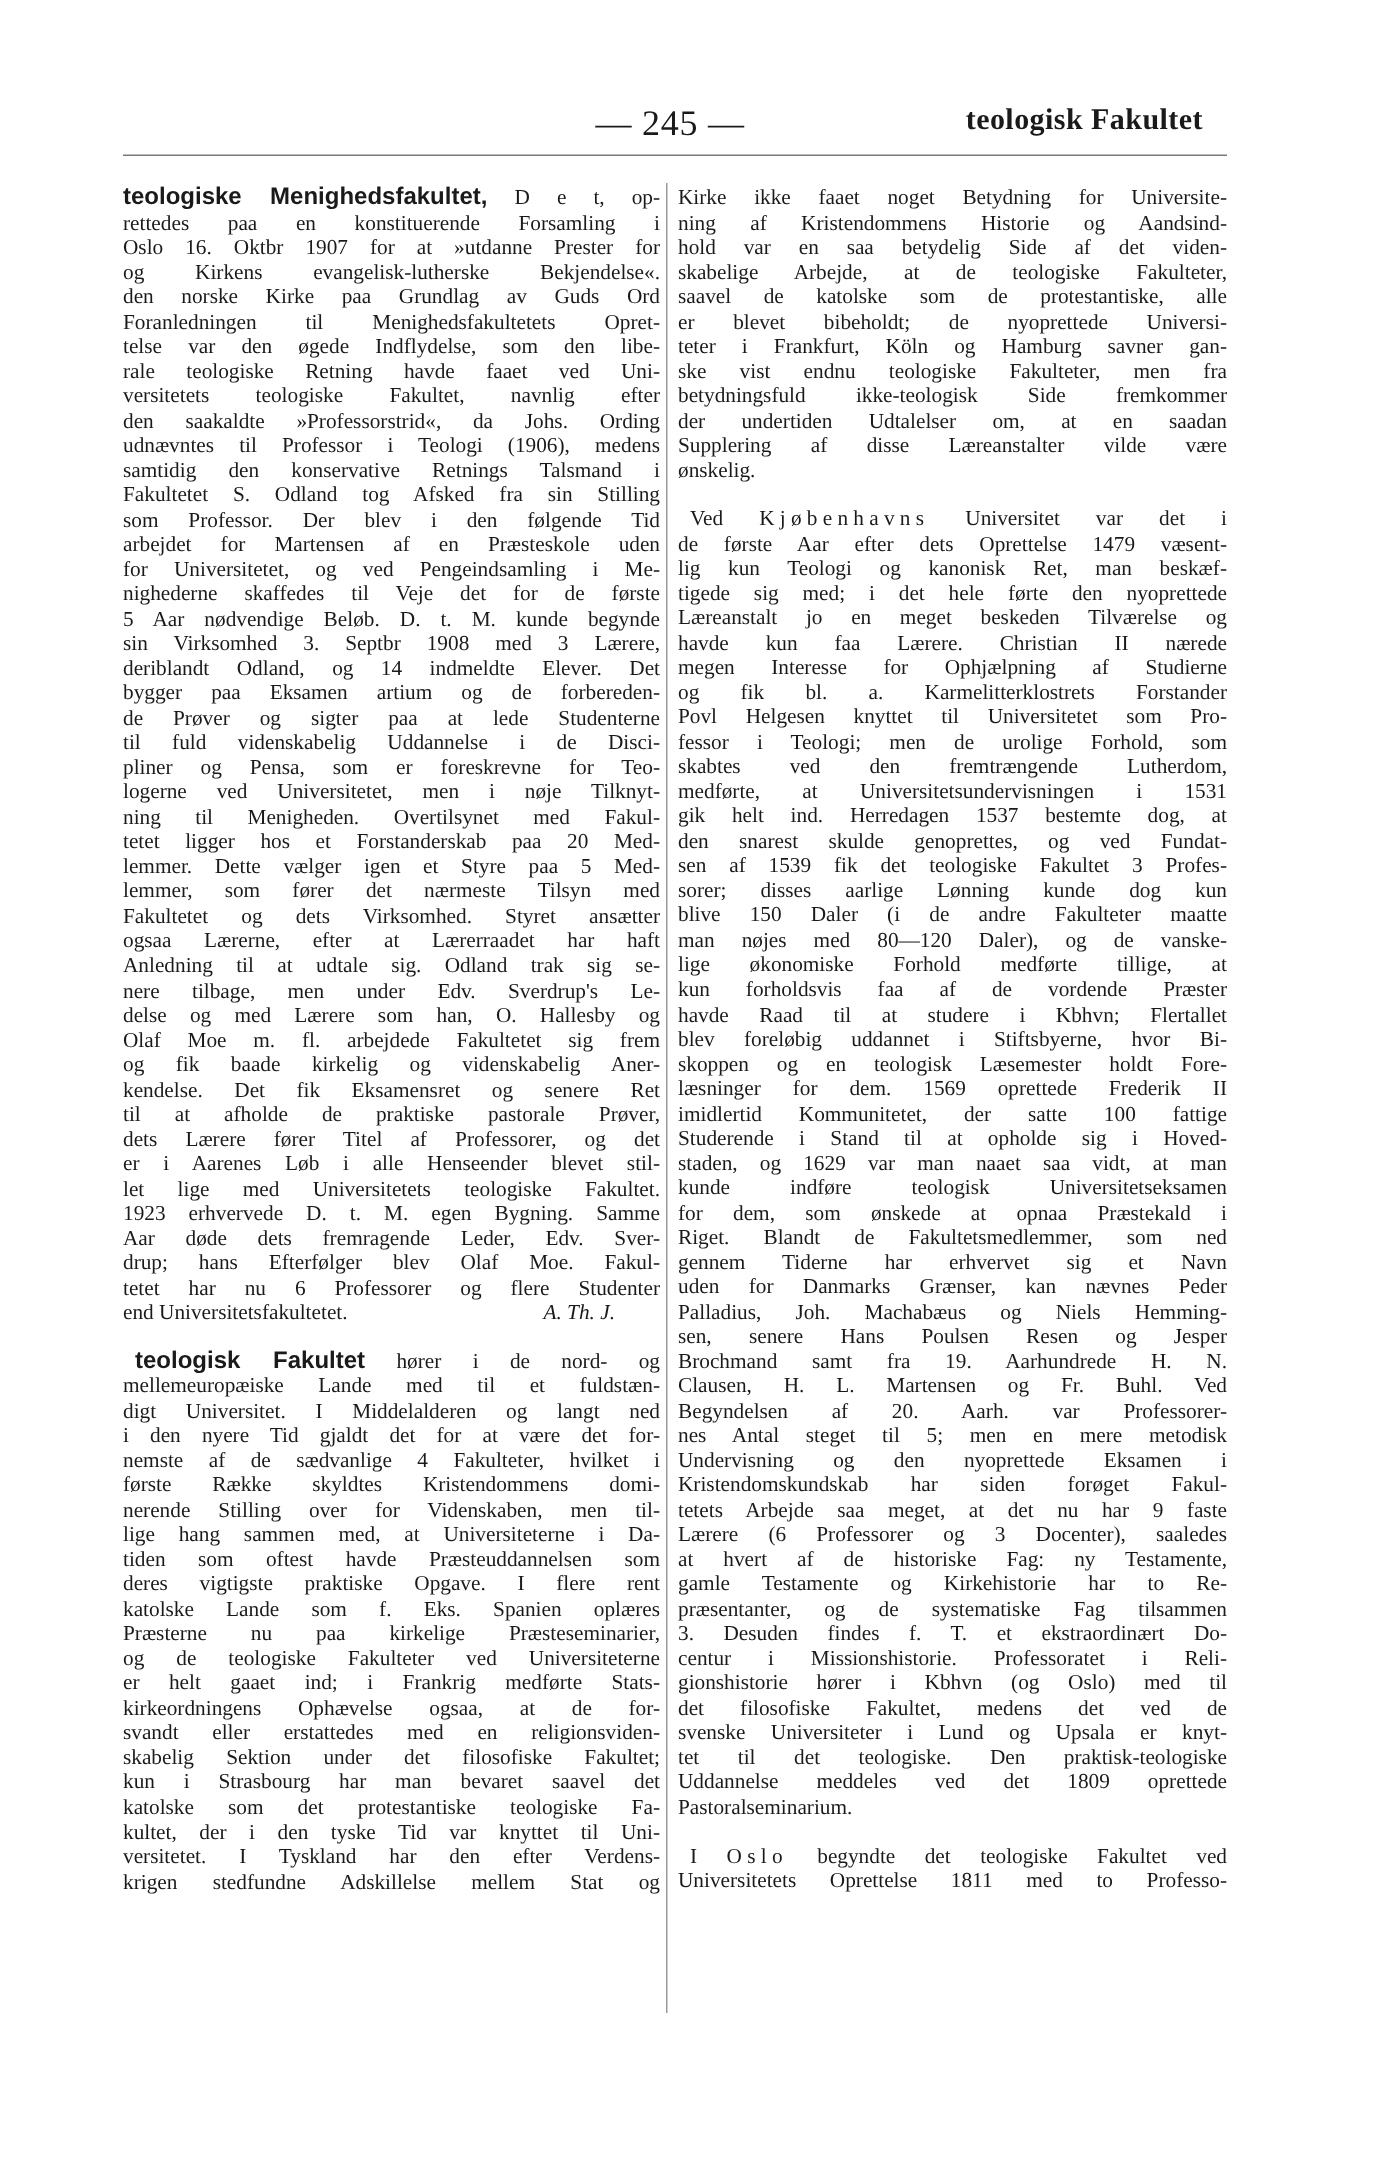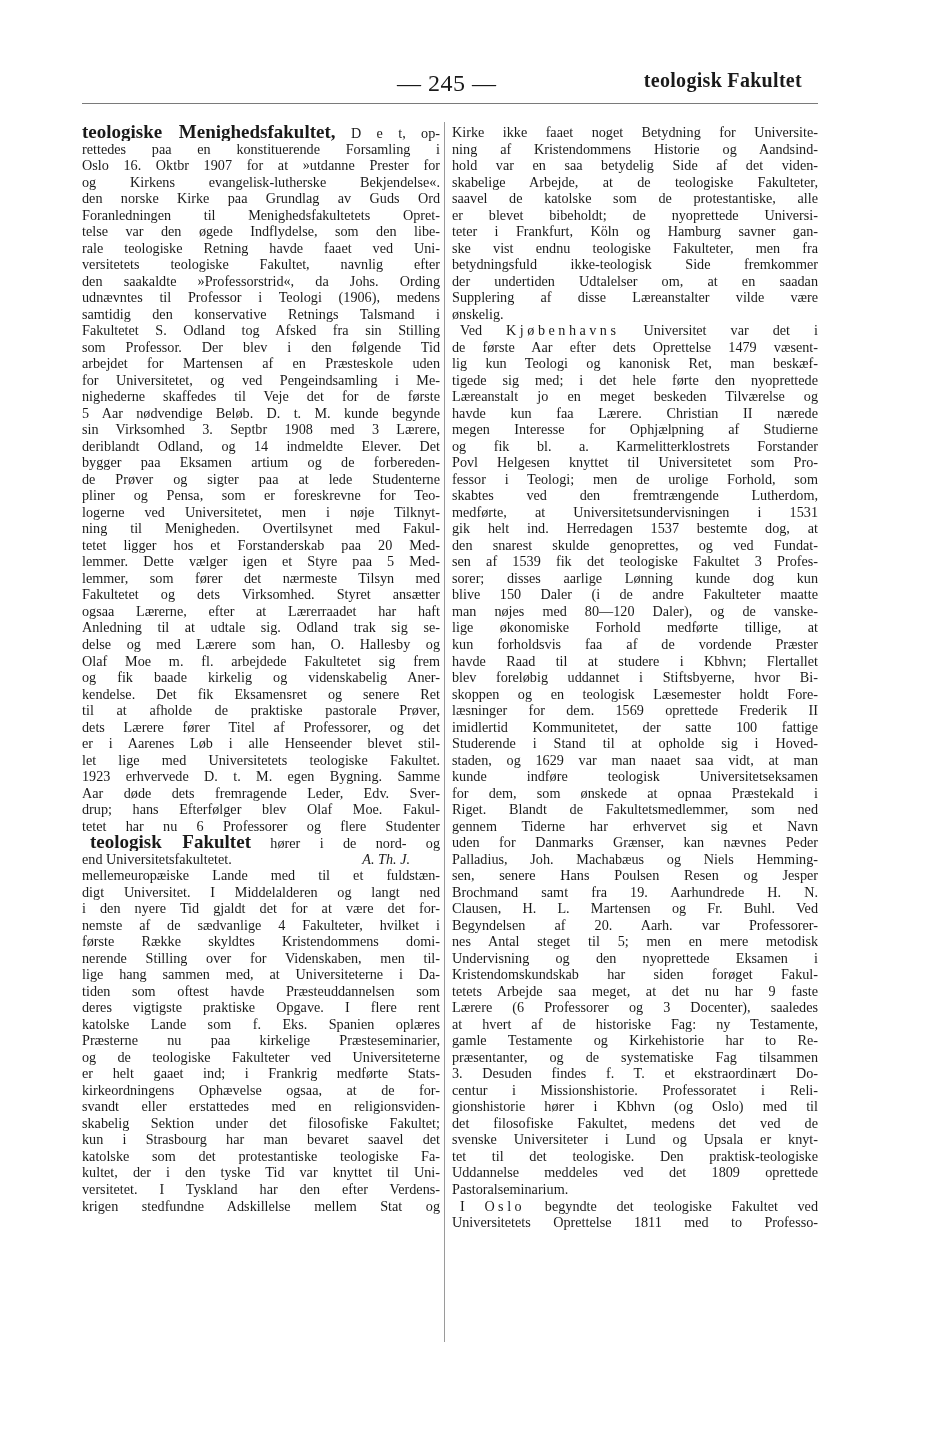--- a/index.html
+++ b/index.html
@@ -7,22 +7,22 @@
   .header { position: absolute; left: 82px; top: 70px; width: 736px; height: 30px; }
   .page-number { position: absolute; left: 315px; top: 0; font-family: "Liberation Serif", serif; font-size: 24px; letter-spacing: 0.5px; }
   .running-head { position: absolute; right: 16px; top: -1px; font-family: "Liberation Serif", serif; font-weight: bold; font-size: 20px; letter-spacing: 0.3px; }
   .rule { position: absolute; left: 82px; top: 103px; width: 736px; height: 1px; background: #7a7a7a; }
   .col { position: absolute; top: 124px; font-family: "Liberation Serif", serif; font-size: 14.2px; line-height: 16.53px; }
   .col-left { left: 82px; width: 358px; }
   .col-right { left: 452px; width: 366px; }
   .col-divider { position: absolute; left: 444px; top: 122px; width: 1px; height: 1220px; background: #9a9a9a; }
   .line { display: block; white-space: nowrap; text-align: justify; text-align-last: justify; height: 16.53px; overflow: hidden; }
   .line.last { text-align-last: left; }
-  .line.indent { padding-left: 8px; }
-  .hw { font-family: Liberation Serif, serif; font-weight: bold; font-size: 19px; }
+  .line.indent { padding-left: 8px; margin-top: 16px; }
+  .hw { font-family: Liberation Sans, sans-serif; font-weight: bold; font-size: 16px; }
   .spaced { letter-spacing: 3.5px; }
   .sig { font-style: italic; float: right; margin-right: 30px; }
 </style>
 </head>
 <body>
 
 <div class="header">
   <span class="page-number">— 245 —</span>
   <span class="running-head">teologisk Fakultet</span>
 </div>
@@ -49,49 +49,51 @@
       <span class="line">Fakultetet S. Odland tog Afsked fra sin Stilling</span>
       <span class="line">som Professor. Der blev i den følgende Tid</span>
       <span class="line">arbejdet for Martensen af en Præsteskole uden</span>
       <span class="line">for Universitetet, og ved Pengeindsamling i Me-</span>
       <span class="line">nighederne skaffedes til Veje det for de første</span>
       <span class="line">5 Aar nødvendige Beløb. D. t. M. kunde begynde</span>
       <span class="line">sin Virksomhed 3. Septbr 1908 med 3 Lærere,</span>
       <span class="line">deriblandt Odland, og 14 indmeldte Elever. Det</span>
       <span class="line">bygger paa Eksamen artium og de forbereden-</span>
       <span class="line">de Prøver og sigter paa at lede Studenterne</span>
+      <span class="line">til fuld videnskabelig Uddannelse i de Disci-</span>
       <span class="line">pliner og Pensa, som er foreskrevne for Teo-</span>
       <span class="line">logerne ved Universitetet, men i nøje Tilknyt-</span>
       <span class="line">ning til Menigheden. Overtilsynet med Fakul-</span>
       <span class="line">tetet ligger hos et Forstanderskab paa 20 Med-</span>
       <span class="line">lemmer. Dette vælger igen et Styre paa 5 Med-</span>
       <span class="line">lemmer, som fører det nærmeste Tilsyn med</span>
       <span class="line">Fakultetet og dets Virksomhed. Styret ansætter</span>
       <span class="line">ogsaa Lærerne, efter at Lærerraadet har haft</span>
       <span class="line">Anledning til at udtale sig. Odland trak sig se-</span>
+      <span class="line">nere tilbage, men under Edv. Sverdrup's Le-</span>
       <span class="line">delse og med Lærere som han, O. Hallesby og</span>
       <span class="line">Olaf Moe m. fl. arbejdede Fakultetet sig frem</span>
       <span class="line">og fik baade kirkelig og videnskabelig Aner-</span>
       <span class="line">kendelse. Det fik Eksamensret og senere Ret</span>
       <span class="line">til at afholde de praktiske pastorale Prøver,</span>
       <span class="line">dets Lærere fører Titel af Professorer, og det</span>
       <span class="line">er i Aarenes Løb i alle Henseender blevet stil-</span>
       <span class="line">let lige med Universitetets teologiske Fakultet.</span>
       <span class="line">1923 erhvervede D. t. M. egen Bygning. Samme</span>
       <span class="line">Aar døde dets fremragende Leder, Edv. Sver-</span>
       <span class="line">drup; hans Efterfølger blev Olaf Moe. Fakul-</span>
       <span class="line">tetet har nu 6 Professorer og flere Studenter</span>
     </div>
+  <span class="line last">
+    <span>end Universitetsfakultetet.</span>
+    <span class="sig">A. Th. J.</span>
+  </span>
   <span class="line indent">
     <span class="hw">teologisk Fakultet</span>
     <span>hører i de nord- og</span>
-  </span>
-  <span class="line last">
-    <span>end Universitetsfakultetet.</span>
-    <span class="sig">A. Th. J.</span>
   </span>
   <div id="e2-lines">
       <span class="line">mellemeuropæiske Lande med til et fuldstæn-</span>
       <span class="line">digt Universitet. I Middelalderen og langt ned</span>
       <span class="line">i den nyere Tid gjaldt det for at være det for-</span>
       <span class="line">nemste af de sædvanlige 4 Fakulteter, hvilket i</span>
       <span class="line">første Række skyldtes Kristendommens domi-</span>
       <span class="line">nerende Stilling over for Videnskaben, men til-</span>
       <span class="line">lige hang sammen med, at Universiteterne i Da-</span>
       <span class="line">tiden som oftest havde Præsteuddannelsen som</span>

